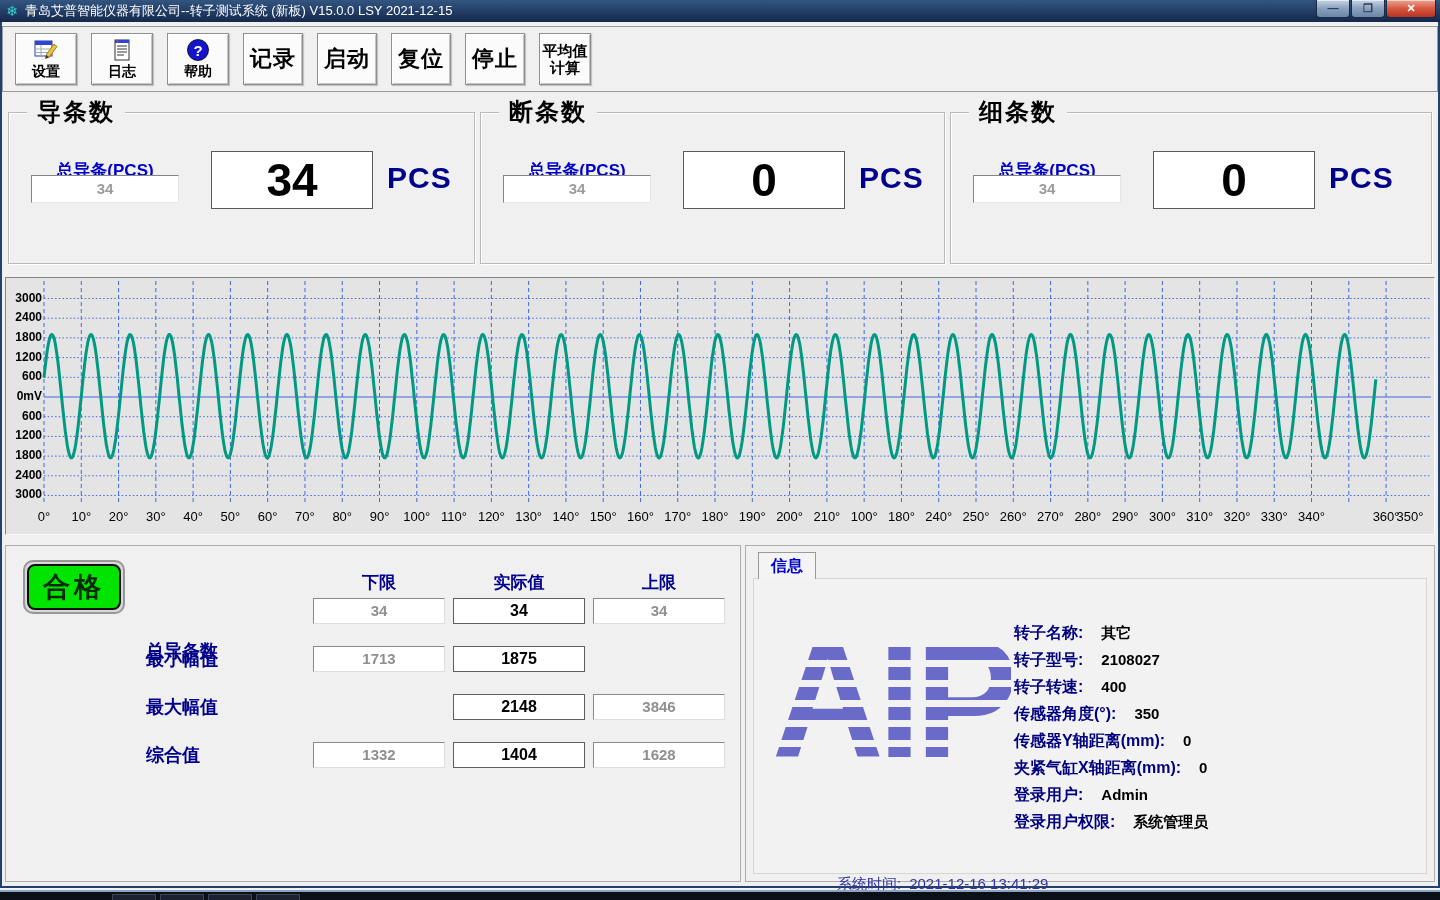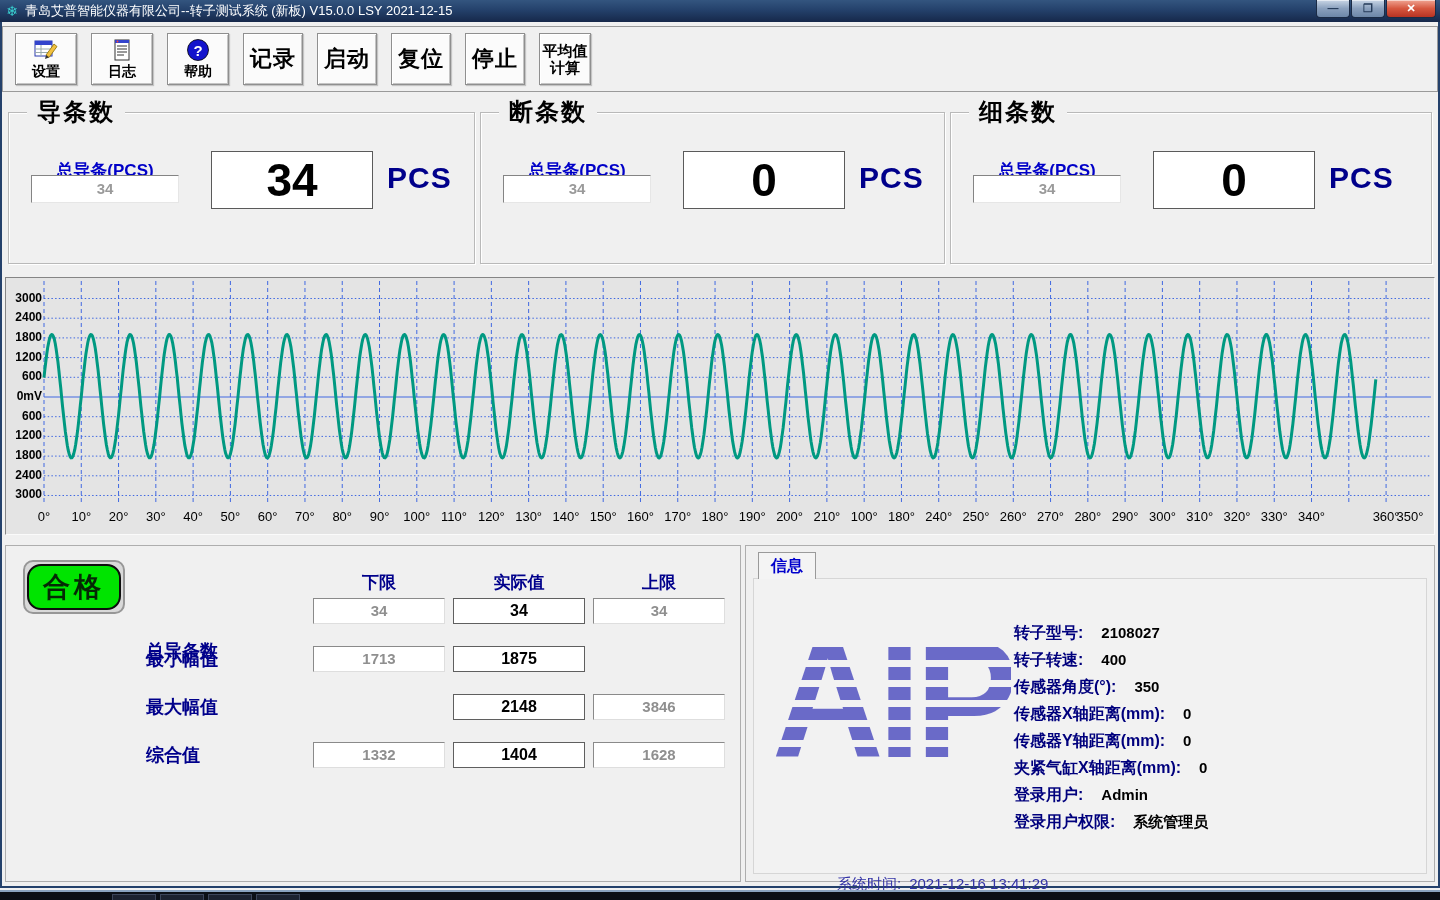--- a/index.html
+++ b/index.html
@@ -58,21 +58,21 @@
   .ylab { position:absolute; width:34px; text-align:right; font-size:12px; font-weight:bold;
     color:#000; }
   .xlab { position:absolute; width:44px; text-align:center; font-size:13px; color:#000; }
 
   
   .results-panel { position:absolute; left:5px; top:545px; width:736px; height:337px;
     background:#f0f0f0; border:1px solid #aeaeae; }
   .badge-outer { position:absolute; left:17px; top:14px; width:102px; height:54px;
     border:2px solid #979797; border-radius:10px; padding:2px; background:#d9d9d9; }
   .badge-inner { width:100%; height:100%; background:#00e400; border:2px solid #0d0d0d;
-    border-radius:14px; display:flex; align-items:center; justify-content:center;
+    border-radius:8px; display:flex; align-items:center; justify-content:center;
     font-size:27px; font-weight:bold; color:#052805; letter-spacing:4px; }
   .res-header { position:absolute; top:25px; width:132px; text-align:center;
     color:#00008b; font-weight:bold; font-size:17px; }
   .res-label { position:absolute; left:140px; width:160px; color:#00008b; font-weight:bold;
     font-size:18px; }
   .val-box { position:absolute; width:132px; height:26px; background:#fff; text-align:center;
     line-height:24px; font-weight:bold; }
   .val-box.limit { border:1px solid #8a8a8a; border-bottom-color:#dedede; border-right-color:#dedede;
     color:#8f8f8f; font-size:15px; }
   .val-box.actual { border:1px solid #5f5f5f; color:#000; font-size:16px; }
@@ -317,24 +317,24 @@
   <div class="val-box actual col-actual r3">1404</div>
   <div class="val-box limit  col-upper r3">1628</div>
 </div>
 
 <div class="info-panel">
   <div class="tab active">信息</div>
   <div class="tab inactive">统计</div>
   <div class="tab-content">
     <div class="aip-logo">AIP</div>
     <div class="info-lines">
+      <div class="info-line"><span class="lbl">转子名称:</span><span class="val">其它</span></div>
       <div class="info-line"><span class="lbl">转子型号:</span><span class="val">2108027</span></div>
       <div class="info-line"><span class="lbl">转子转速:</span><span class="val">400</span></div>
       <div class="info-line"><span class="lbl">传感器角度(°):</span><span class="val">350</span></div>
-      <div class="info-line"><span class="lbl">传感器X轴距离(mm):</span><span class="val">0</span></div>
       <div class="info-line"><span class="lbl">传感器Y轴距离(mm):</span><span class="val">0</span></div>
       <div class="info-line"><span class="lbl">夹紧气缸X轴距离(mm):</span><span class="val">0</span></div>
       <div class="info-line"><span class="lbl">登录用户:</span><span class="val">Admin</span></div>
       <div class="info-line"><span class="lbl">登录用户权限:</span><span class="val">系统管理员</span></div>
     </div>
     <div class="sys-time">
       <span>系统时间:</span><span class="st-val">2021-12-16 13:41:29</span>
     </div>
   </div>
 </div>

